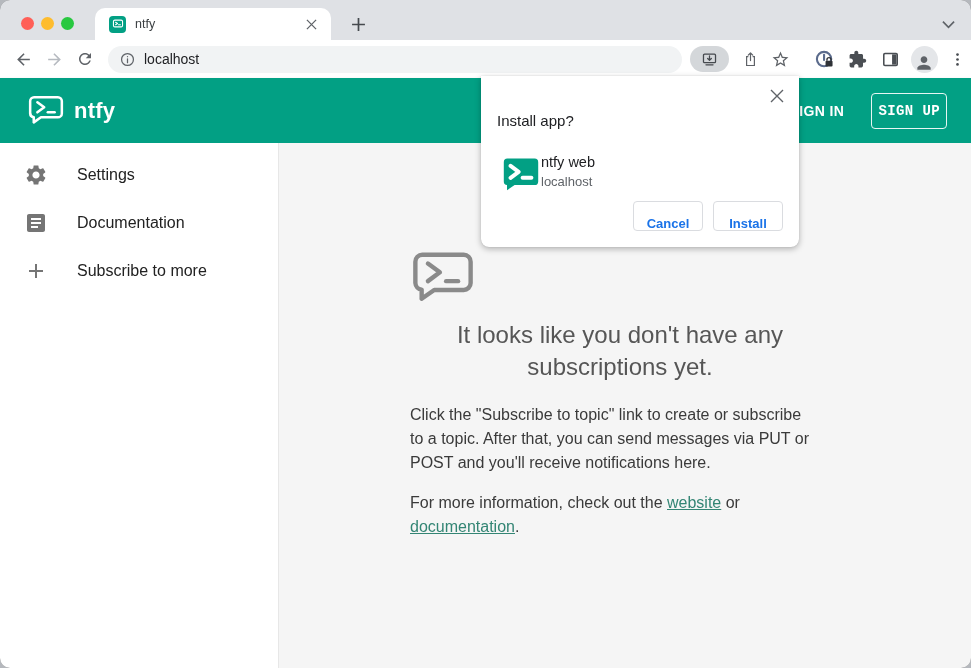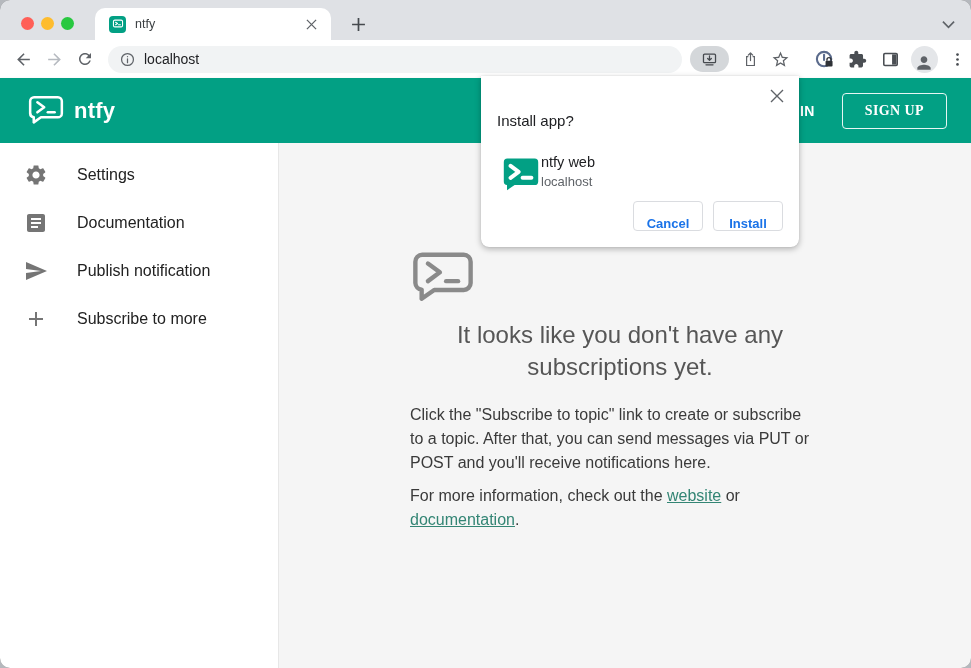--- a/index.html
+++ b/index.html
@@ -83,22 +83,22 @@
   .brand-name { color: #fff; font-size: 22px; font-weight: bold; margin-left: 10px; letter-spacing: 0.2px; }
   .appbar-spacer { flex: 1; }
   .signin-btn {
     color: #fff; font-size: 14px; font-weight: bold; letter-spacing: 0.4px;
     background: none; border: none; padding: 10px 14px; cursor: pointer;
     font-family: "Liberation Sans", sans-serif;
   }
   .signup-btn {
     color: #fff; font-size: 14px; font-weight: bold; letter-spacing: 0.4px;
     background: none; border: 1.5px solid rgba(255,255,255,0.9); border-radius: 4px;
-    padding: 9px 22px; margin-left: 13px; cursor: pointer;
-    font-family: Liberation Serif, serif;
+    padding: 9px 6px; margin-left: 13px; cursor: pointer;
+    font-family: Liberation Mono, monospace;
   }
 
   
   .app-body { flex: 1; display: flex; min-height: 0; }
   .sidebar {
     width: 279px; background: #fff; border-right: 1px solid #e7e7e7;
     padding-top: 8px; flex: 0 0 auto;
   }
   .side-item {
     height: 48px; display: flex; align-items: center; padding: 0 16px 0 24px;
@@ -110,21 +110,21 @@
 
   .content { flex: 1; background: #f5f5f5; position: relative; }
   .empty-wrap { position: absolute; left: 50%; transform: translateX(-50%); top: 108px; width: 430px;
     display: flex; flex-direction: column; align-items: flex-start; }
   .empty-logo { width: 66px; height: 54px; color: #8a8a8a; }
   .empty-heading {
     margin-top: 14px; font-size: 24px; font-weight: normal; color: #565656; text-align: center;
     line-height: 32px; max-width: 420px;
   }
   .empty-text { width: 402px; margin-top: 20px; font-size: 16px; line-height: 24px; color: #3a3a3a; }
-  .empty-text.more { margin-top: 9px; }
+  .empty-text.more { margin-top: 16px; }
   .empty-text a { color: #338574; text-decoration: underline; cursor: pointer; }
 
   
   .dialog {
     position: absolute; left: 481px; top: 76px; width: 318px; height: 171px;
     background: #fff; border-radius: 0 0 8px 8px; z-index: 50;
     box-shadow: 0 2px 6px rgba(0,0,0,0.28), 0 0 1px rgba(0,0,0,0.2);
     padding: 16px;
   }
   .dialog-title { font-size: 15px; color: #202124; font-weight: normal; margin-top: 20px; }
@@ -291,28 +291,20 @@
           <span class="side-icon">
             <svg width="24" height="24" viewBox="0 0 24 24" fill="currentColor">
               <path d="M19 3H5c-1.1 0-2 .9-2 2v14c0 1.1.9 2 2 2h14c1.1 0 2-.9 2-2V5c0-1.1-.9-2-2-2zm-5 14H7v-2h7v2zm3-4H7v-2h10v2zm0-4H7V7h10v2z"></path>
             </svg>
           </span>
           <span class="side-label">Documentation</span>
         </div>
         <div class="side-item">
           <span class="side-icon">
             <svg width="24" height="24" viewBox="0 0 24 24" fill="currentColor">
-              <path d="M2.01 21L23 12 2.01 3 2 10l15 2-15 2z"></path>
-            </svg>
-          </span>
-          <span class="side-label">Publish notification</span>
-        </div>
-        <div class="side-item">
-          <span class="side-icon">
-            <svg width="24" height="24" viewBox="0 0 24 24" fill="currentColor">
               <path d="M19 13h-6v6h-2v-6H5v-2h6V5h2v6h6v2z"></path>
             </svg>
           </span>
           <span class="side-label">Subscribe to more</span>
         </div>
       </nav>
 
       <main class="content">
         <div class="empty-wrap">
           <span class="empty-logo">

